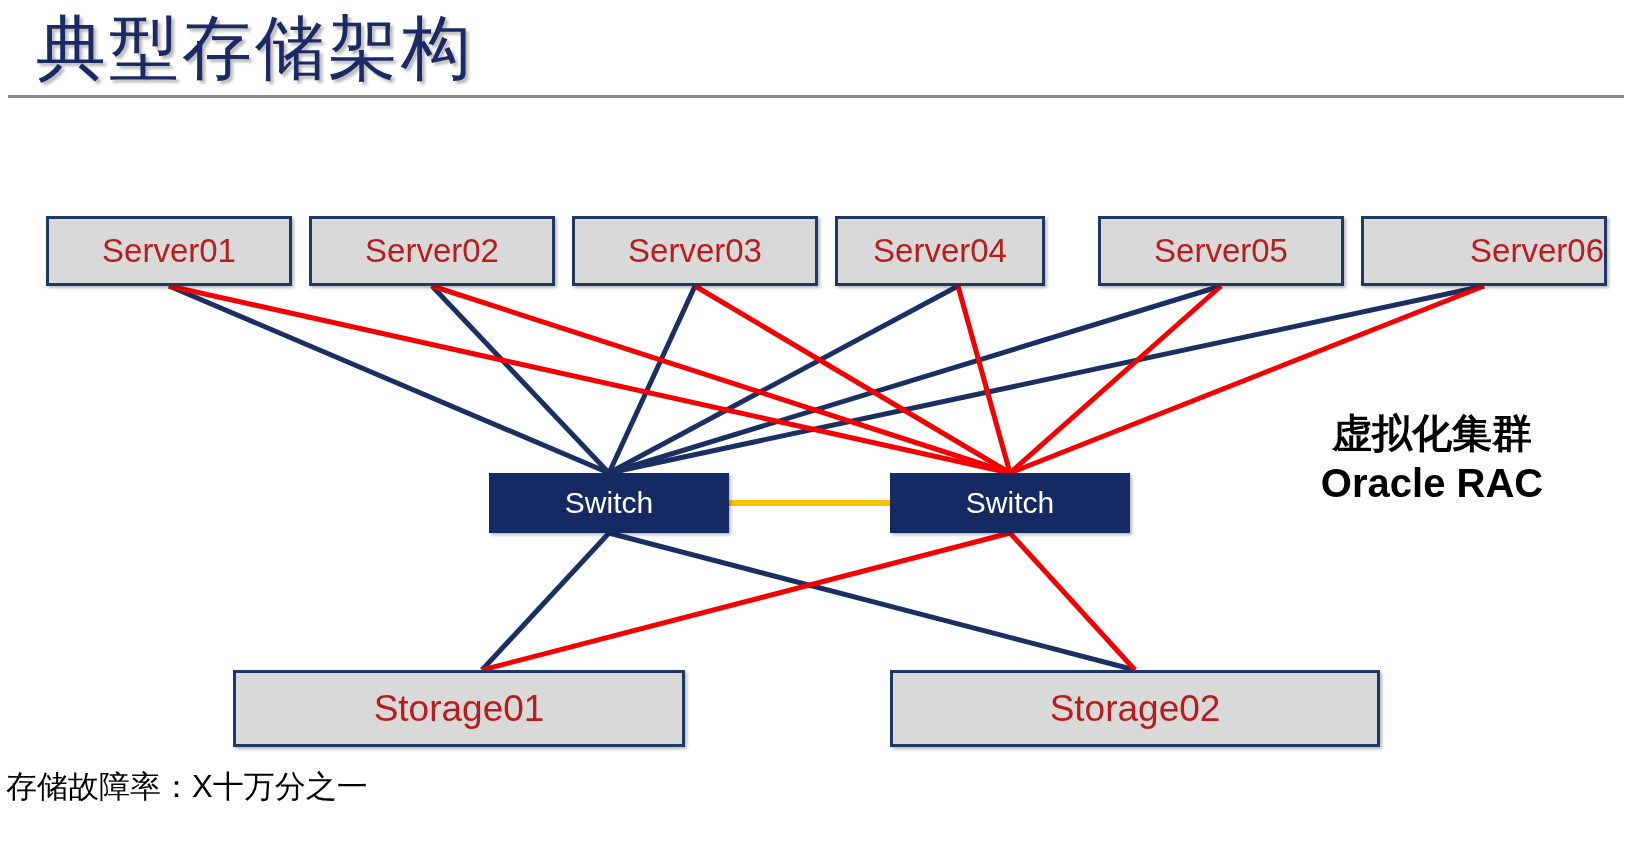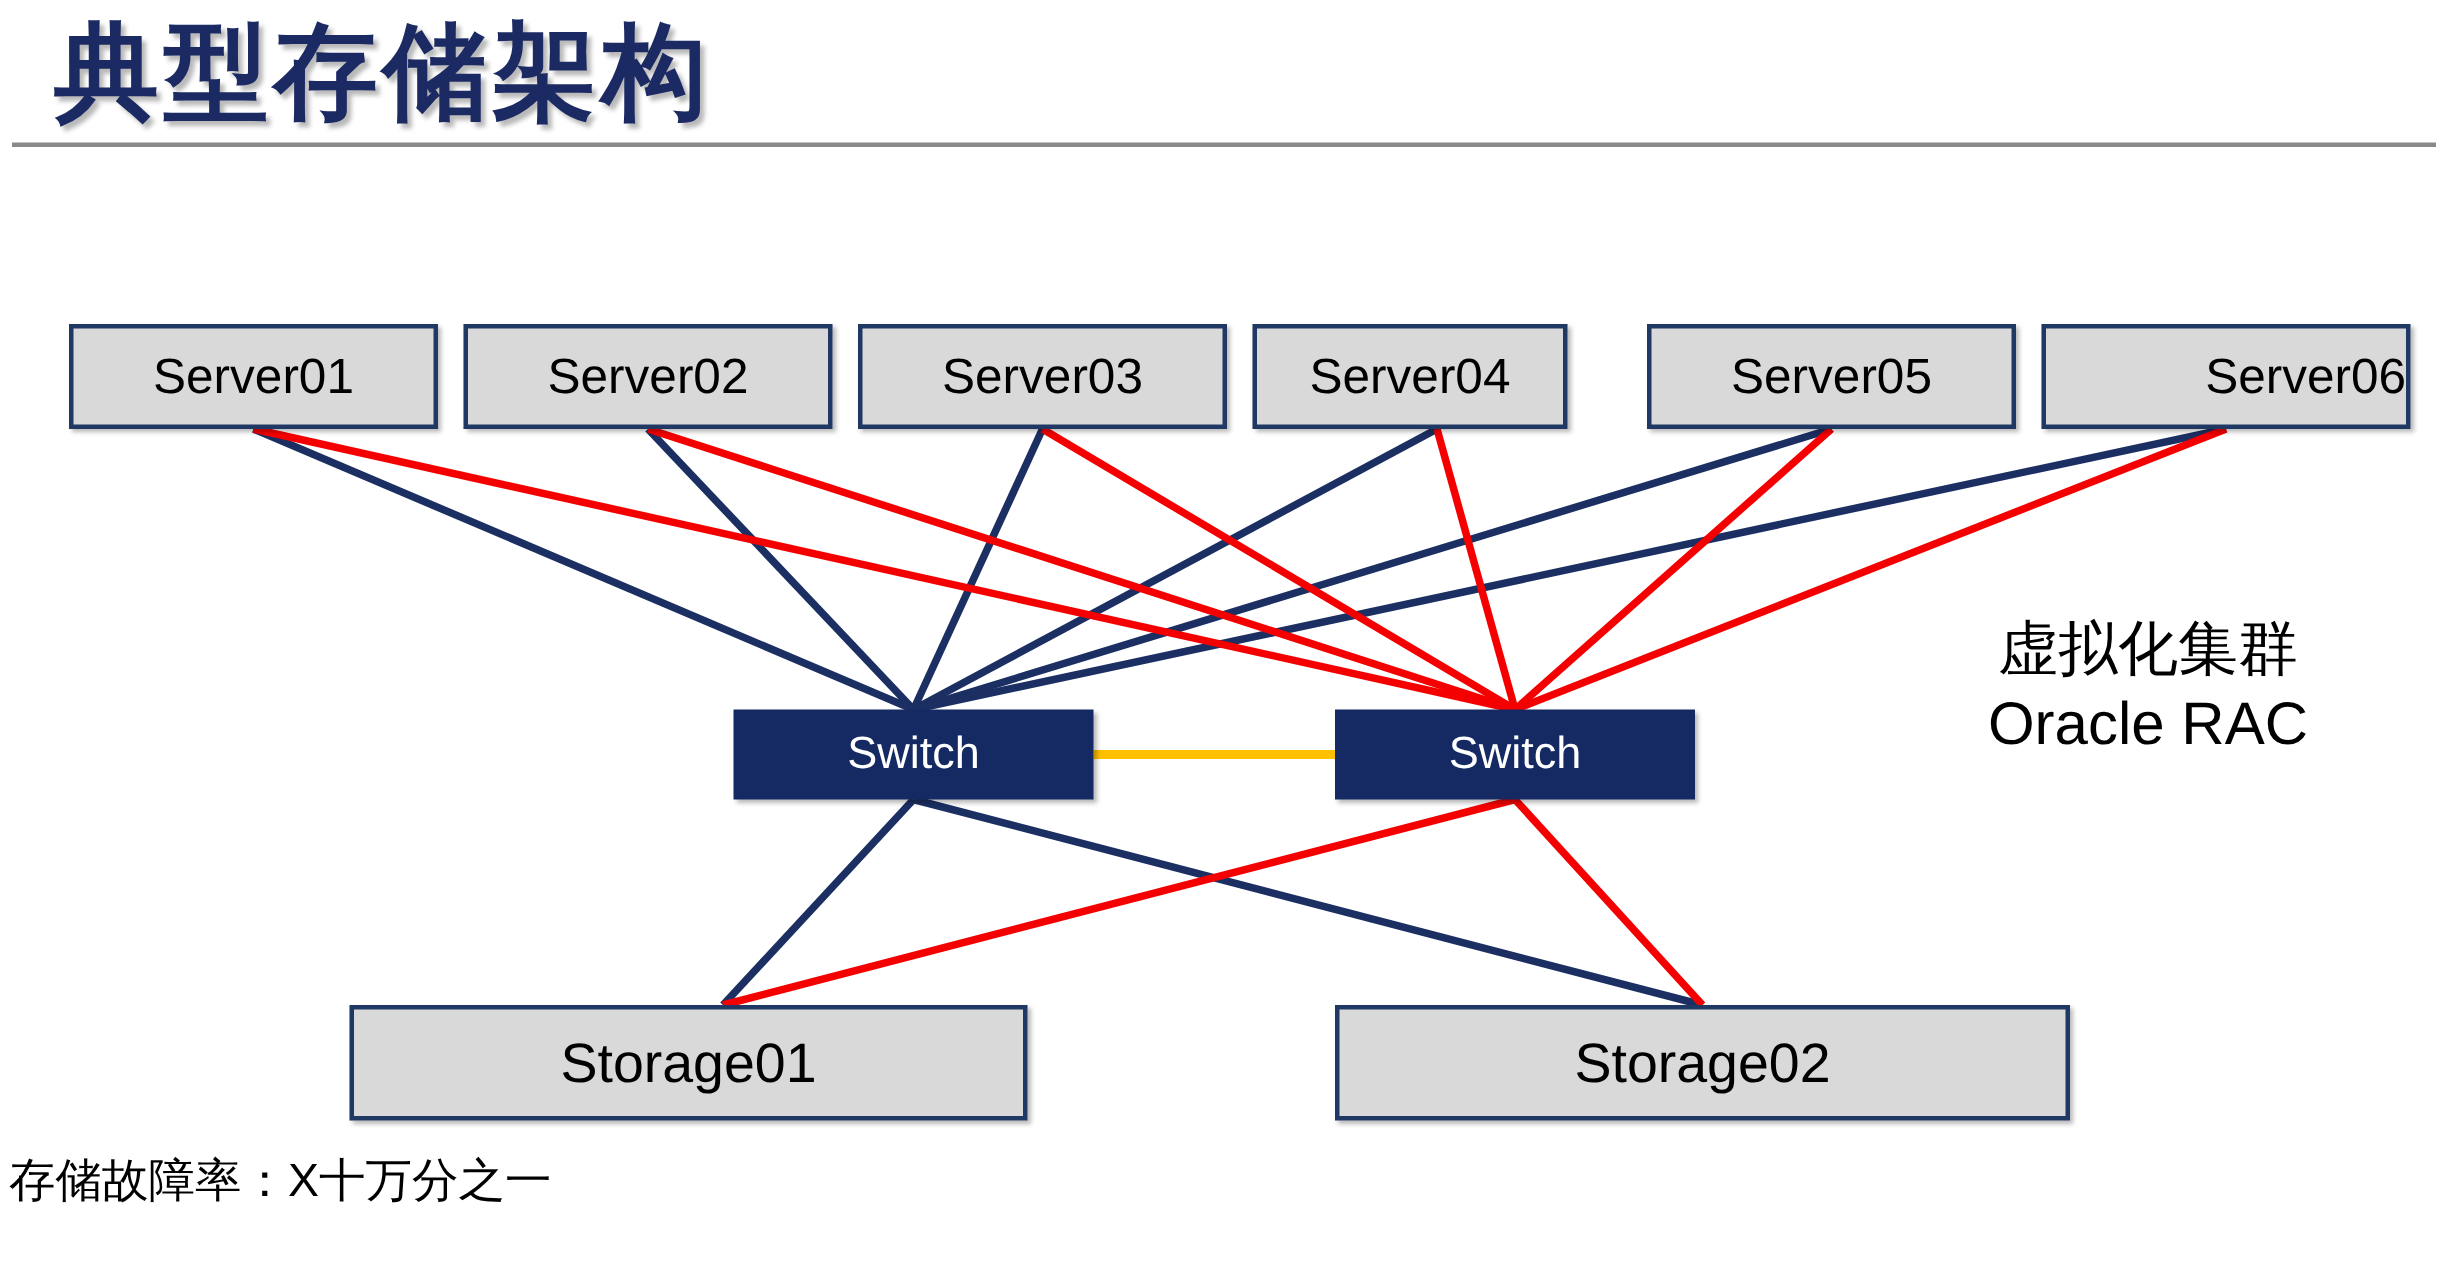--- a/index.html
+++ b/index.html
@@ -9,21 +9,21 @@
     background: #ffffff;
     overflow: hidden;
     font-family: "Liberation Sans", "DejaVu Sans", sans-serif;
   }
   #slide { position: absolute; inset: 0; }
 
   .page-title {
     position: absolute;
     left: 36px; top: 2px;
     font-size: 70px;
-    font-weight: bold;
+    font-weight: normal;
     letter-spacing: 3px;
     color: #1C2A63;
     text-shadow: 3px 3px 3px rgba(100,100,100,0.45);
     white-space: nowrap;
   }
   .divider {
     position: absolute;
     left: 8px; top: 95px;
     width: 1616px; height: 3px;
     background: #8A8A8A;
@@ -37,21 +37,21 @@
   .node {
     position: absolute;
     display: flex;
     align-items: center;
     justify-content: center;
     white-space: nowrap;
   }
   .node.server, .node.storage {
     background: #D9D9D9;
     border: 3px solid #1F3864;
-    color: #000000;
+    color: #b91c1c;
     box-shadow: 2px 2px 3px rgba(0,0,0,0.28);
   }
   .node.server { font-size: 33px; }
   .node.storage { font-size: 37px; }
   .node.switch {
     background: #152A63;
     border: none;
     color: #ffffff;
     font-size: 30px;
     box-shadow: 2px 2px 3px rgba(0,0,0,0.28);
@@ -68,21 +68,21 @@
 
   .side-note {
     position: absolute;
     left: 1282px; top: 408px;
     width: 300px;
     text-align: center;
     font-size: 40px;
     line-height: 50px;
     color: #000000;
   }
-  .side-note div { white-space: nowrap; }
+  .side-note div { white-space: nowrap; font-weight: bold; }
 </style>
 </head>
 <body>
 
 <div id="slide">
 
   <svg id="edges" viewBox="0 0 1632 847" xmlns="http://www.w3.org/2000/svg">
       <line x1="169" y1="286" x2="609" y2="473" stroke="#1B2F63" stroke-width="5"></line>
       <line x1="432" y1="286" x2="609" y2="473" stroke="#1B2F63" stroke-width="5"></line>
       <line x1="695" y1="286" x2="609" y2="473" stroke="#1B2F63" stroke-width="5"></line>

